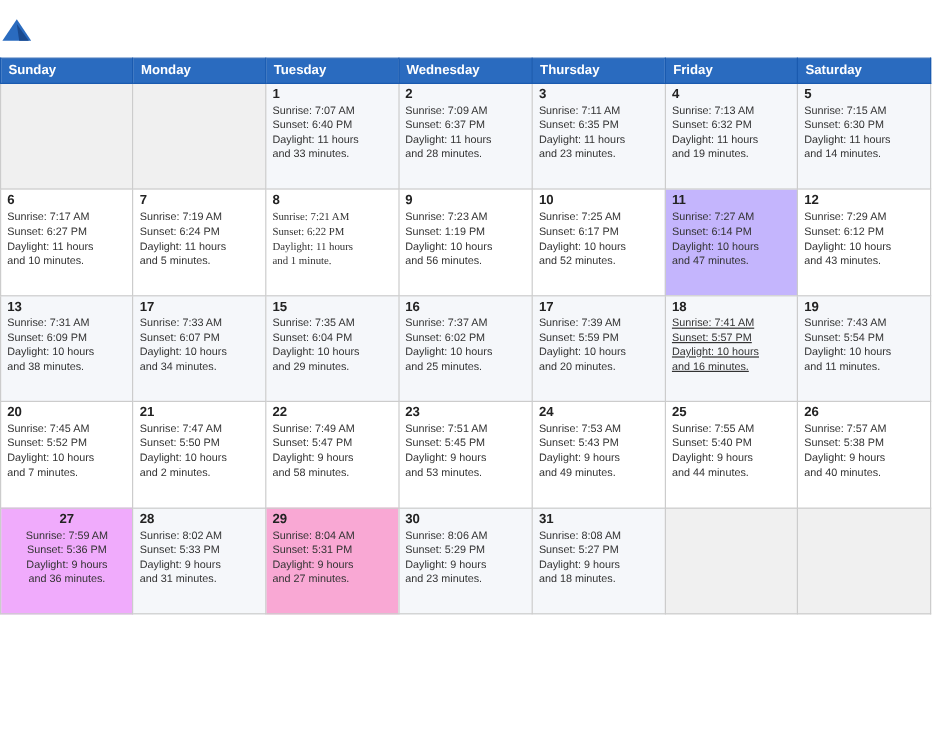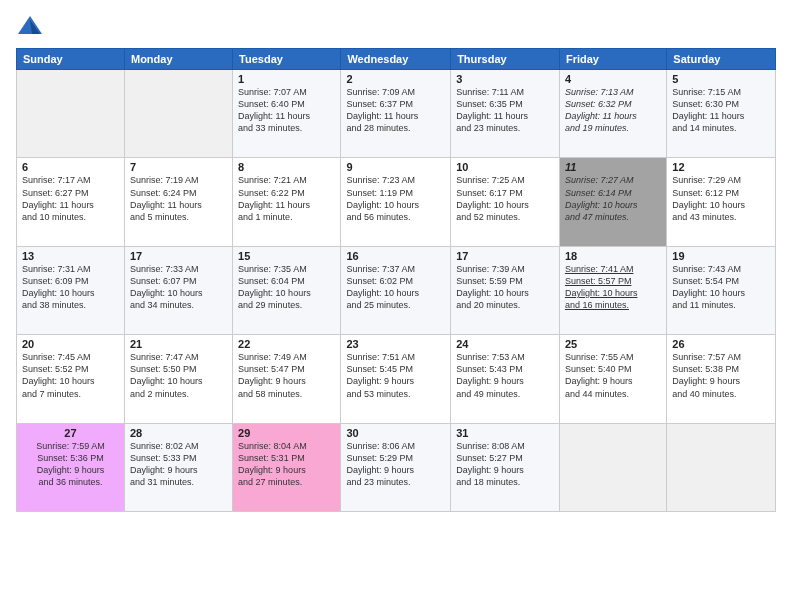--- a/index.html
+++ b/index.html
@@ -6,21 +6,21 @@
     body {
       font-family: Arial, sans-serif;
       background: #fff;
       width: 792px;
       height: 612px;
       overflow: hidden;
     }
     .page {
       width: 792px;
       height: 522px;
-      padding: 12px 16px 10px 16px;
+      padding: 12px 16px 10px 0;
       display: flex;
       flex-direction: column;
     }
     .header {
       display: flex;
       justify-content: space-between;
       align-items: flex-start;
       margin-bottom: 8px;
     }
     .logo {
@@ -158,21 +158,21 @@
           </td>
           <td style="background: rgb(245, 247, 250);">
             <span class="day-num">3</span>
             <div class="day-info" style="white-space: pre-line;">Sunrise: 7:11 AM
 Sunset: 6:35 PM
 Daylight: 11 hours
 and 23 minutes.</div>
           </td>
           <td style="background: rgb(245, 247, 250);">
             <span class="day-num">4</span>
-            <div class="day-info" style="white-space: pre-line; font-style: italic;">Sunrise: 7:13 AM
+            <div class="day-info" style="white-space: pre-line;">Sunrise: 7:13 AM
 Sunset: 6:32 PM
 Daylight: 11 hours
 and 19 minutes.</div>
           </td>
           <td style="background: rgb(245, 247, 250);">
             <span class="day-num">5</span>
             <div class="day-info" style="white-space: pre-line;">Sunrise: 7:15 AM
 Sunset: 6:30 PM
 Daylight: 11 hours
 and 14 minutes.</div>
@@ -188,40 +188,40 @@
           </td>
           <td style="background: rgb(255, 255, 255);">
             <span class="day-num">7</span>
             <div class="day-info" style="white-space: pre-line;">Sunrise: 7:19 AM
 Sunset: 6:24 PM
 Daylight: 11 hours
 and 5 minutes.</div>
           </td>
           <td style="background: rgb(255, 255, 255);">
             <span class="day-num">8</span>
-            <div class="day-info" style="white-space: pre-line;">Sunrise: 7:21 AM
+            <div class="day-info" style="white-space: pre-line; font-family: Liberation Serif, serif;">Sunrise: 7:21 AM
 Sunset: 6:22 PM
 Daylight: 11 hours
 and 1 minute.</div>
           </td>
           <td style="background: rgb(255, 255, 255);">
             <span class="day-num">9</span>
             <div class="day-info" style="white-space: pre-line;">Sunrise: 7:23 AM
 Sunset: 1:19 PM
 Daylight: 10 hours
 and 56 minutes.</div>
           </td>
           <td style="background: rgb(255, 255, 255);">
             <span class="day-num">10</span>
             <div class="day-info" style="white-space: pre-line;">Sunrise: 7:25 AM
 Sunset: 6:17 PM
 Daylight: 10 hours
 and 52 minutes.</div>
           </td>
-          <td style="background: #a3a3a3; font-style: italic;">
+          <td style="background: #c4b5fd;">
             <span class="day-num">11</span>
             <div class="day-info" style="white-space: pre-line;">Sunrise: 7:27 AM
 Sunset: 6:14 PM
 Daylight: 10 hours
 and 47 minutes.</div>
           </td>
           <td style="background: rgb(255, 255, 255);">
             <span class="day-num">12</span>
             <div class="day-info" style="white-space: pre-line;">Sunrise: 7:29 AM
 Sunset: 6:12 PM

